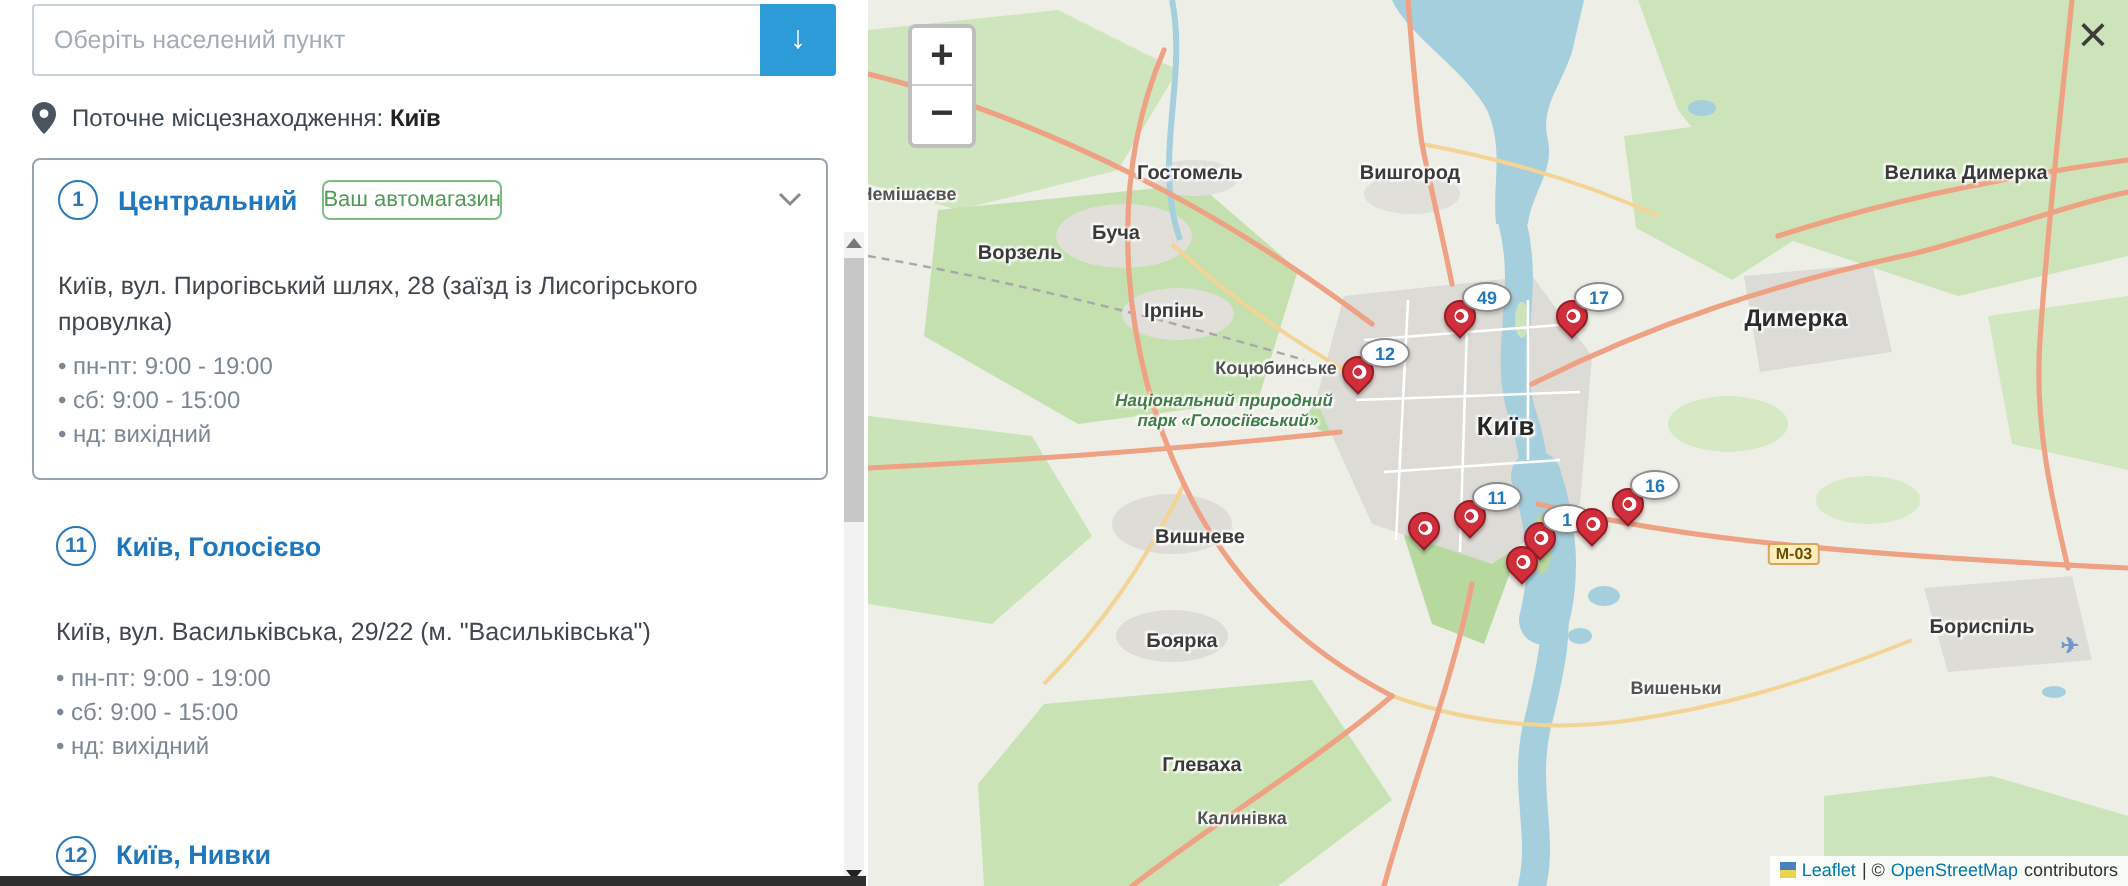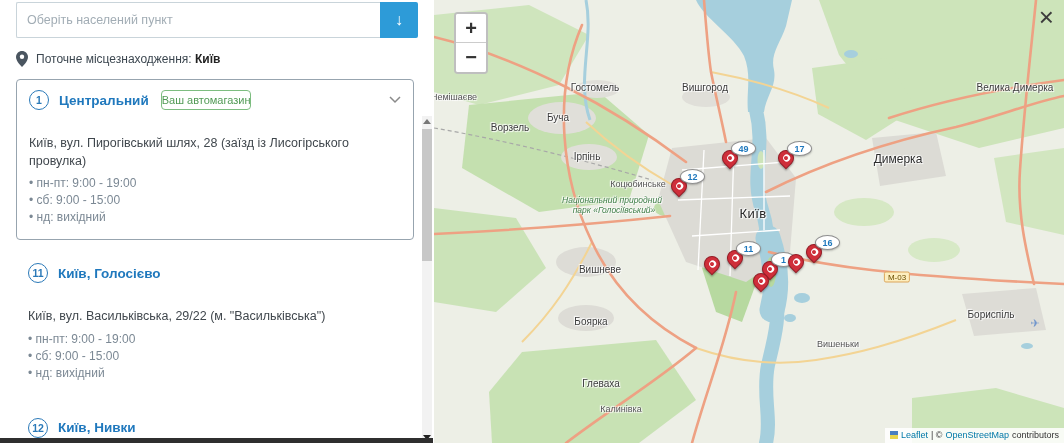--- a/index.html
+++ b/index.html
@@ -37,21 +37,21 @@
   .vscroll-thumb { position: absolute; top: 13px; left: 0; width: 10px; height: 132px; background: #c7c7c7; }
   .vscroll-down { position: absolute; bottom: 0; left: 0; width: 10px; height: 12px; background: #f2f2f2; }
   .vscroll-down::after { content: ""; position: absolute; left: 1px; top: 4px; border-left: 4px solid transparent; border-right: 4px solid transparent; border-top: 5px solid #222; }
   .hbar { position: absolute; left: 0; bottom: 0; width: 433px; height: 5px; background: #2f2f2f; }
 
   
   .map { position: relative; width: 630px; height: 443px; overflow: hidden; background: #edefe6; }
   .map-canvas { position: absolute; left: 0; top: 0; z-index: 0; }
   .map-labels, .map-markers { position: absolute; inset: 0; z-index: 2; }
   .maplabel { position: absolute; transform: translate(-50%, -50%); font-size: 10px; color: #3a3a3a; white-space: nowrap;
-    text-shadow: 0 0 2px #fff, 0 0 2px #fff, 1px 1px 1px #fff, -1px -1px 1px #fff; }
+    text-shadow: 0 0 2px #fff, 0 0 2px #fff, 1px 1px 1px #fff, -1px -1px 1px #fff; font-weight: bold; }
   .maplabel.city { font-size: 13px; color: #262626; letter-spacing: .4px; }
   .maplabel.city2 { font-size: 12px; color: #2c2c2c; }
   .maplabel.town-sm { font-size: 9px; color: #535353; }
   .maplabel.park { font-size: 8.5px; font-style: italic; color: #3e7d46; }
   .maplabel.road { font-size: 8px; background: #fdeebf; border: 1px solid #dba55a; border-radius: 2px; padding: 0 3px; color: #6b4e00; text-shadow: none; }
   .maplabel.airport { color: #6f95cc; font-size: 11px; text-shadow: none; }
 
   .marker { position: absolute; width: 0; height: 0; z-index: 3; cursor: pointer; }
   .pin { position: absolute; left: -8px; top: -22px; width: 16px; height: 16px; background: #cf2e3a; border: 1px solid #951c26; border-radius: 50% 50% 50% 0; transform: rotate(-45deg); box-shadow: -1px 1px 2px rgba(0,0,0,.35); }
   .pin-dot { position: absolute; left: 3.5px; top: 3.5px; width: 7px; height: 7px; background: #fff; border-radius: 50%; }
@@ -214,21 +214,21 @@
     </svg>
 
     <div class="map-labels">
 
         <span class="maplabel town-sm" style="left: 20px; top: 97px;">Немішаєве</span>
 
         <span class="maplabel town" style="left: 161px; top: 87px;">Гостомель</span>
 
         <span class="maplabel town" style="left: 271px; top: 87px;">Вишгород</span>
 
-        <span class="maplabel town" style="left: 549px; top: 87px; margin-left: 32px;">Велика Димерка</span>
+        <span class="maplabel town" style="left: 549px; top: 87px;">Велика Димерка</span>
 
         <span class="maplabel town" style="left: 124px; top: 117px;">Буча</span>
 
         <span class="maplabel town" style="left: 76px; top: 127px;">Ворзель</span>
 
         <span class="maplabel town" style="left: 153px; top: 156px;">Ірпінь</span>
 
         <span class="maplabel town-sm" style="left: 204px; top: 184px;">Коцюбинське</span>
 
         <span class="maplabel park" style="left: 178px; top: 200px;">Національний природний</span>

